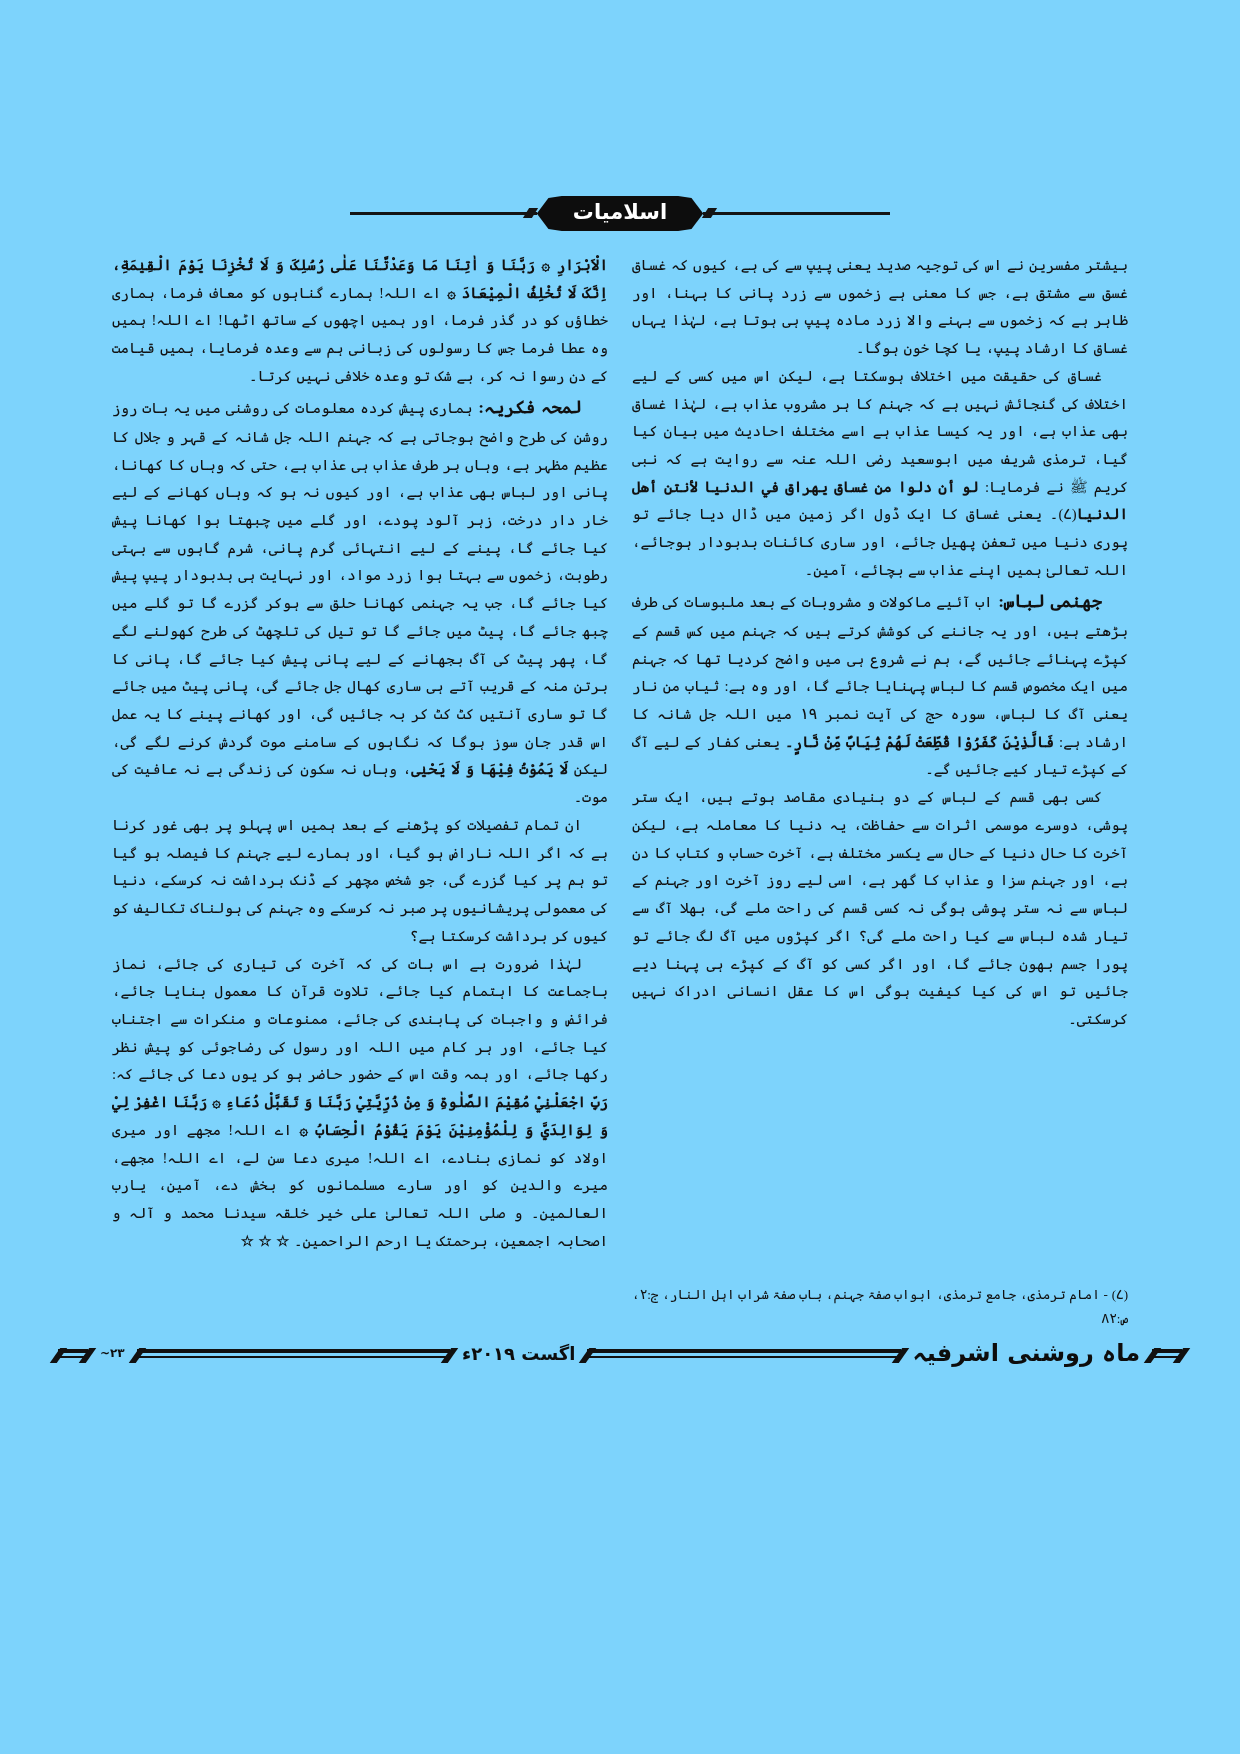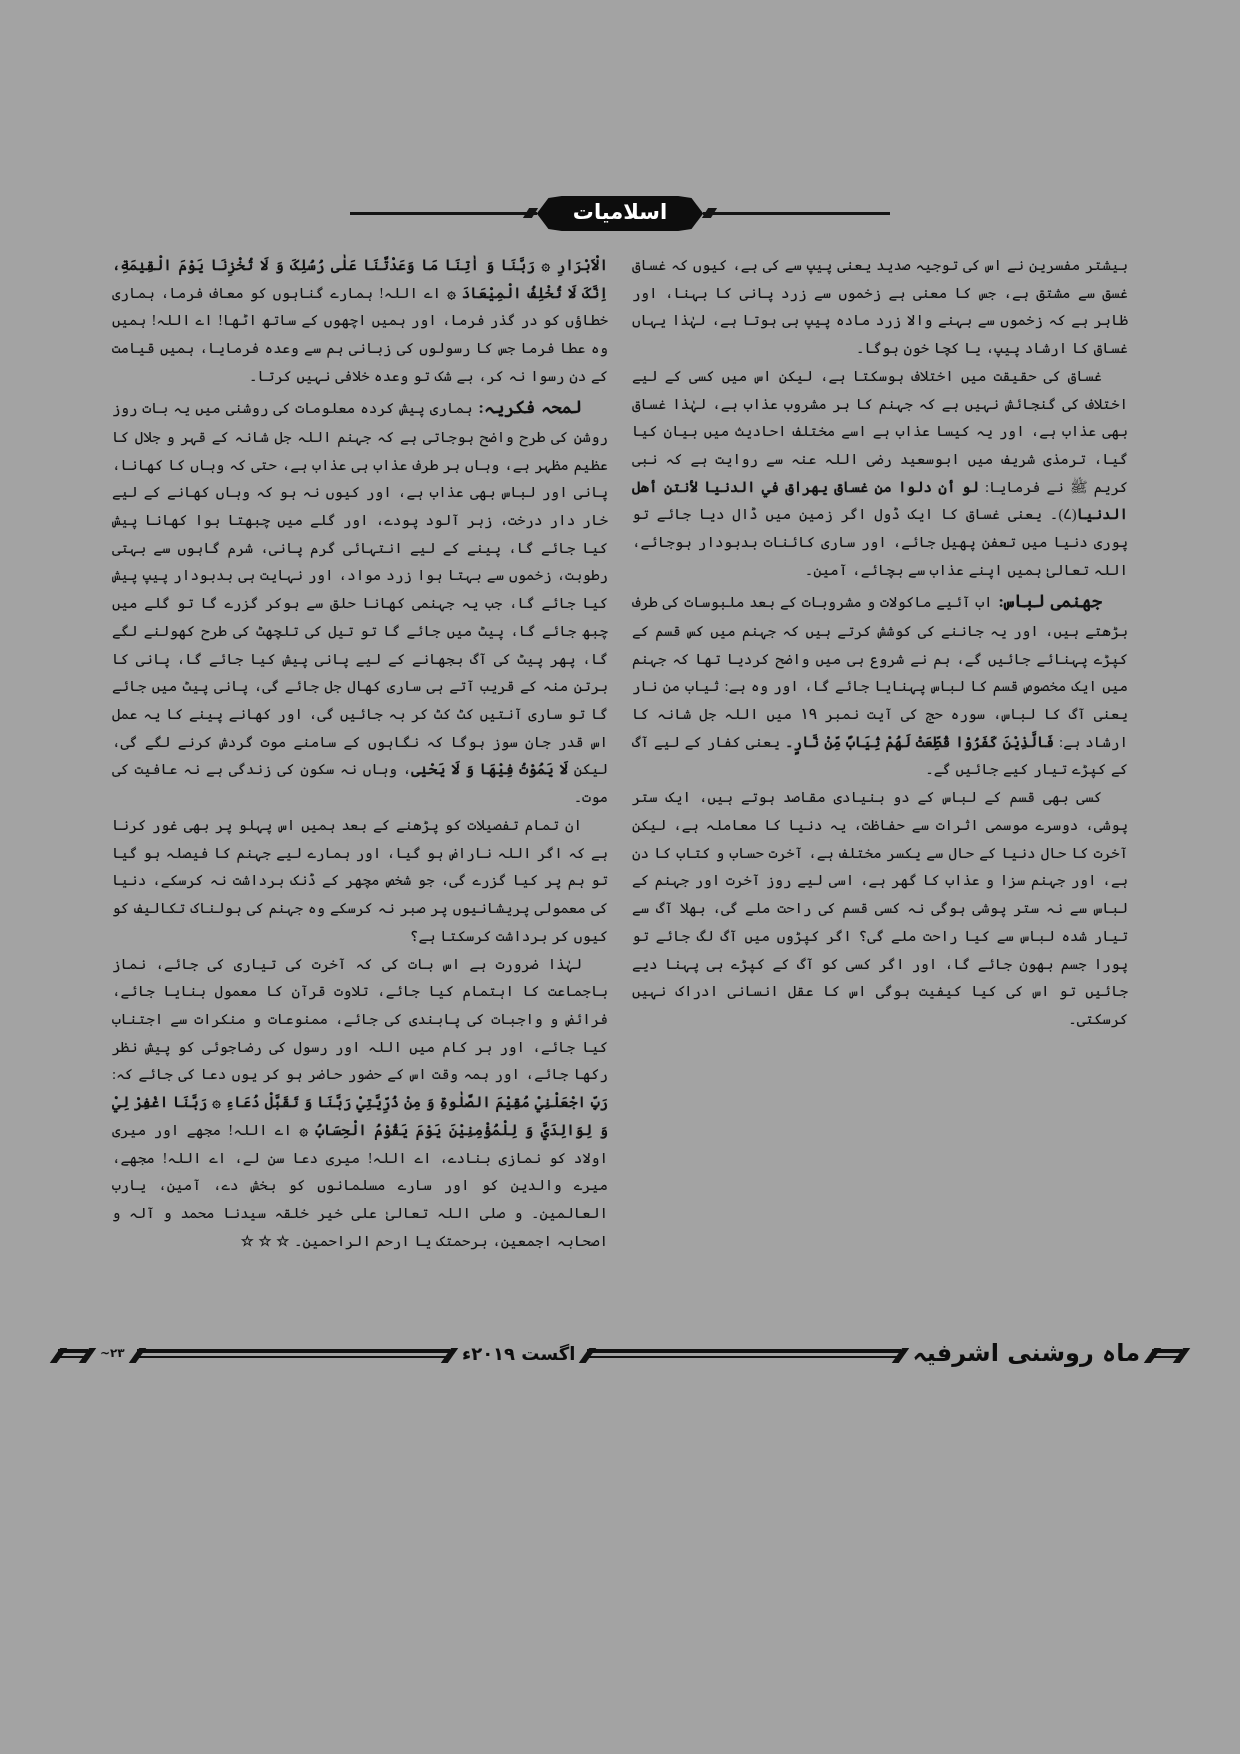--- a/index.html
+++ b/index.html
@@ -1,20 +1,20 @@
 <!DOCTYPE html>
 <html lang="ur" dir="rtl"><head>
 <meta charset="utf-8">
 <style>
   * { box-sizing: border-box; margin: 0; padding: 0; }
   html, body { background: #ffffff; }
   body { display: flex; justify-content: center; font-family: "DejaVu Sans", "Liberation Sans", sans-serif; }
 
   .page {
-    width: 1240px; height: 1754px; background: #a3a3a3; position: relative;
+    width: 1240px; height: 1754px; background: #7dd3fc; position: relative;
     direction: rtl; color: #111; padding-left: 44px;
   }
 
   
   .masthead {
     position: absolute; top: 196px; left: 50%; transform: translateX(-50%);
     width: 540px; display: flex; align-items: center;
   }
   .mast-line { flex: 1; height: 3px; background: #141414; position: relative; }
   .mast-line::after {
@@ -83,20 +83,23 @@
   </header>
 
   <main class="content">
     <section class="col">
       <div class="paras">
           <p class="para"><span class="seg-n">بیشتر مفسرین نے اس کی توجیہ صدید یعنی پیپ سے کی ہے، کیوں کہ غساق غسق سے مشتق ہے، جس کا معنی ہے زخموں سے زرد پانی کا بہنا، اور ظاہر ہے کہ زخموں سے بہنے والا زرد مادہ پیپ ہی ہوتا ہے، لہٰذا یہاں غساق کا ارشاد پیپ، یا کچا خون ہوگا۔</span></p>
           <p class="para"><span class="seg-n">غساق کی حقیقت میں اختلاف ہوسکتا ہے، لیکن اس میں کسی کے لیے اختلاف کی گنجائش نہیں ہے کہ جہنم کا ہر مشروب عذاب ہے، لہٰذا غساق بھی عذاب ہے، اور یہ کیسا عذاب ہے اسے مختلف احادیث میں بیان کیا گیا، ترمذی شریف میں ابوسعید رضی اللہ عنہ سے روایت ہے کہ نبی کریم ﷺ نے فرمایا: </span><span class="seg-b">لو أن دلوا من غساق يهراق في الدنيا لأنتن أهل الدنيا</span><span class="seg-n">(۷)۔ یعنی غساق کا ایک ڈول اگر زمین میں ڈال دیا جائے تو پوری دنیا میں تعفن پھیل جائے، اور ساری کائنات بدبودار ہوجائے، اللہ تعالیٰ ہمیں اپنے عذاب سے بچائے، آمین۔</span></p>
           <p class="para"><span class="seg-h">جھنمی لباس: </span><span class="seg-n">اب آئیے ماکولات و مشروبات کے بعد ملبوسات کی طرف بڑھتے ہیں، اور یہ جاننے کی کوشش کرتے ہیں کہ جہنم میں کس قسم کے کپڑے پہنائے جائیں گے، ہم نے شروع ہی میں واضح کردیا تھا کہ جہنم میں ایک مخصوص قسم کا لباس پہنایا جائے گا، اور وہ ہے: ثیاب من نار یعنی آگ کا لباس، سورہ حج کی آیت نمبر ۱۹ میں اللہ جل شانہ کا ارشاد ہے: </span><span class="seg-b">فَالَّذِيْنَ كَفَرُوْا قُطِّعَتْ لَهُمْ ثِيَابٌ مِّنْ نَّارٍ۔</span><span class="seg-n"> یعنی کفار کے لیے آگ کے کپڑے تیار کیے جائیں گے۔</span></p>
           <p class="para"><span class="seg-n">کسی بھی قسم کے لباس کے دو بنیادی مقاصد ہوتے ہیں، ایک ستر پوشی، دوسرے موسمی اثرات سے حفاظت، یہ دنیا کا معاملہ ہے، لیکن آخرت کا حال دنیا کے حال سے یکسر مختلف ہے، آخرت حساب و کتاب کا دن ہے، اور جہنم سزا و عذاب کا گھر ہے، اسی لیے روز آخرت اور جہنم کے لباس سے نہ ستر پوشی ہوگی نہ کسی قسم کی راحت ملے گی، بھلا آگ سے تیار شدہ لباس سے کیا راحت ملے گی؟ اگر کپڑوں میں آگ لگ جائے تو پورا جسم بھون جائے گا، اور اگر کسی کو آگ کے کپڑے ہی پہنا دیے جائیں تو اس کی کیا کیفیت ہوگی اس کا عقل انسانی ادراک نہیں کرسکتی۔</span></p>
         </div>
+      <div class="footnote">
+        <p>(۷) - امام ترمذی، جامع ترمذی، ابواب صفۃ جہنم، باب صفۃ شراب اہل النار، ج:۲، ص:۸۲</p>
+      </div>
     </section>
     <section class="col">
       <div class="paras">
           <p class="para"><span class="seg-b">الْاَبْرَارِ ۞ رَبَّنَا وَ اٰتِنَا مَا وَعَدْتَّنَا عَلٰی رُسُلِکَ وَ لَا تُخْزِنَا يَوْمَ الْقِيٰمَةِ، اِنَّکَ لَا تُخْلِفُ الْمِيْعَادَ ۞ </span><span class="seg-n">اے اللہ! ہمارے گناہوں کو معاف فرما، ہماری خطاؤں کو در گذر فرما، اور ہمیں اچھوں کے ساتھ اٹھا! اے اللہ! ہمیں وہ عطا فرما جس کا رسولوں کی زبانی ہم سے وعدہ فرمایا، ہمیں قیامت کے دن رسوا نہ کر، بے شک تو وعدہ خلافی نہیں کرتا۔</span></p>
           <p class="para"><span class="seg-h">لمحہ فکریہ: </span><span class="seg-n">ہماری پیش کردہ معلومات کی روشنی میں یہ بات روز روشن کی طرح واضح ہوجاتی ہے کہ جہنم اللہ جل شانہ کے قہر و جلال کا عظیم مظہر ہے، وہاں ہر طرف عذاب ہی عذاب ہے، حتی کہ وہاں کا کھانا، پانی اور لباس بھی عذاب ہے، اور کیوں نہ ہو کہ وہاں کھانے کے لیے خار دار درخت، زہر آلود پودے، اور گلے میں چبھتا ہوا کھانا پیش کیا جائے گا، پینے کے لیے انتہائی گرم پانی، شرم گاہوں سے بہتی رطوبت، زخموں سے بہتا ہوا زرد مواد، اور نہایت ہی بدبودار پیپ پیش کیا جائے گا، جب یہ جہنمی کھانا حلق سے ہوکر گزرے گا تو گلے میں چبھ جائے گا، پیٹ میں جائے گا تو تیل کی تلچھٹ کی طرح کھولنے لگے گا، پھر پیٹ کی آگ بجھانے کے لیے پانی پیش کیا جائے گا، پانی کا برتن منہ کے قریب آتے ہی ساری کھال جل جائے گی، پانی پیٹ میں جائے گا تو ساری آنتیں کٹ کٹ کر بہ جائیں گی، اور کھانے پینے کا یہ عمل اس قدر جان سوز ہوگا کہ نگاہوں کے سامنے موت گردش کرنے لگے گی، لیکن </span><span class="seg-b">لَا يَمُوْتُ فِيْهَا وَ لَا يَحْيٰی</span><span class="seg-n">، وہاں نہ سکون کی زندگی ہے نہ عافیت کی موت۔</span></p>
           <p class="para"><span class="seg-n">ان تمام تفصیلات کو پڑھنے کے بعد ہمیں اس پہلو پر بھی غور کرنا ہے کہ اگر اللہ ناراض ہو گیا، اور ہمارے لیے جہنم کا فیصلہ ہو گیا تو ہم پر کیا گزرے گی، جو شخص مچھر کے ڈنک برداشت نہ کرسکے، دنیا کی معمولی پریشانیوں پر صبر نہ کرسکے وہ جہنم کی ہولناک تکالیف کو کیوں کر برداشت کرسکتا ہے؟</span></p>
           <p class="para"><span class="seg-n">لہٰذا ضرورت ہے اس بات کی کہ آخرت کی تیاری کی جائے، نماز باجماعت کا اہتمام کیا جائے، تلاوت قرآن کا معمول بنایا جائے، فرائض و واجبات کی پابندی کی جائے، ممنوعات و منکرات سے اجتناب کیا جائے، اور ہر کام میں اللہ اور رسول کی رضاجوئی کو پیش نظر رکھا جائے، اور ہمہ وقت اس کے حضور حاضر ہو کر یوں دعا کی جائے کہ: </span><span class="seg-b">رَبِّ اجْعَلْنِيْ مُقِيْمَ الصَّلٰوةِ وَ مِنْ ذُرِّيَّتِيْ رَبَّنَا وَ تَقَبَّلْ دُعَاءِ ۞ رَبَّنَا اغْفِرْ لِيْ وَ لِوَالِدَيَّ وَ لِلْمُؤْمِنِيْنَ يَوْمَ يَقُوْمُ الْحِسَابُ ۞ </span><span class="seg-n">اے اللہ! مجھے اور میری اولاد کو نمازی بنادے، اے اللہ! میری دعا سن لے، اے اللہ! مجھے، میرے والدین کو اور سارے مسلمانوں کو بخش دے، آمین، یارب العالمین۔ و صلی اللہ تعالیٰ علی خیر خلقہ سیدنا محمد و آلہ و اصحابہ اجمعین، برحمتک یا ارحم الراحمین۔ </span><span class="seg-b">☆ ☆ ☆</span></p>
         </div>
     </section>
   </main>

